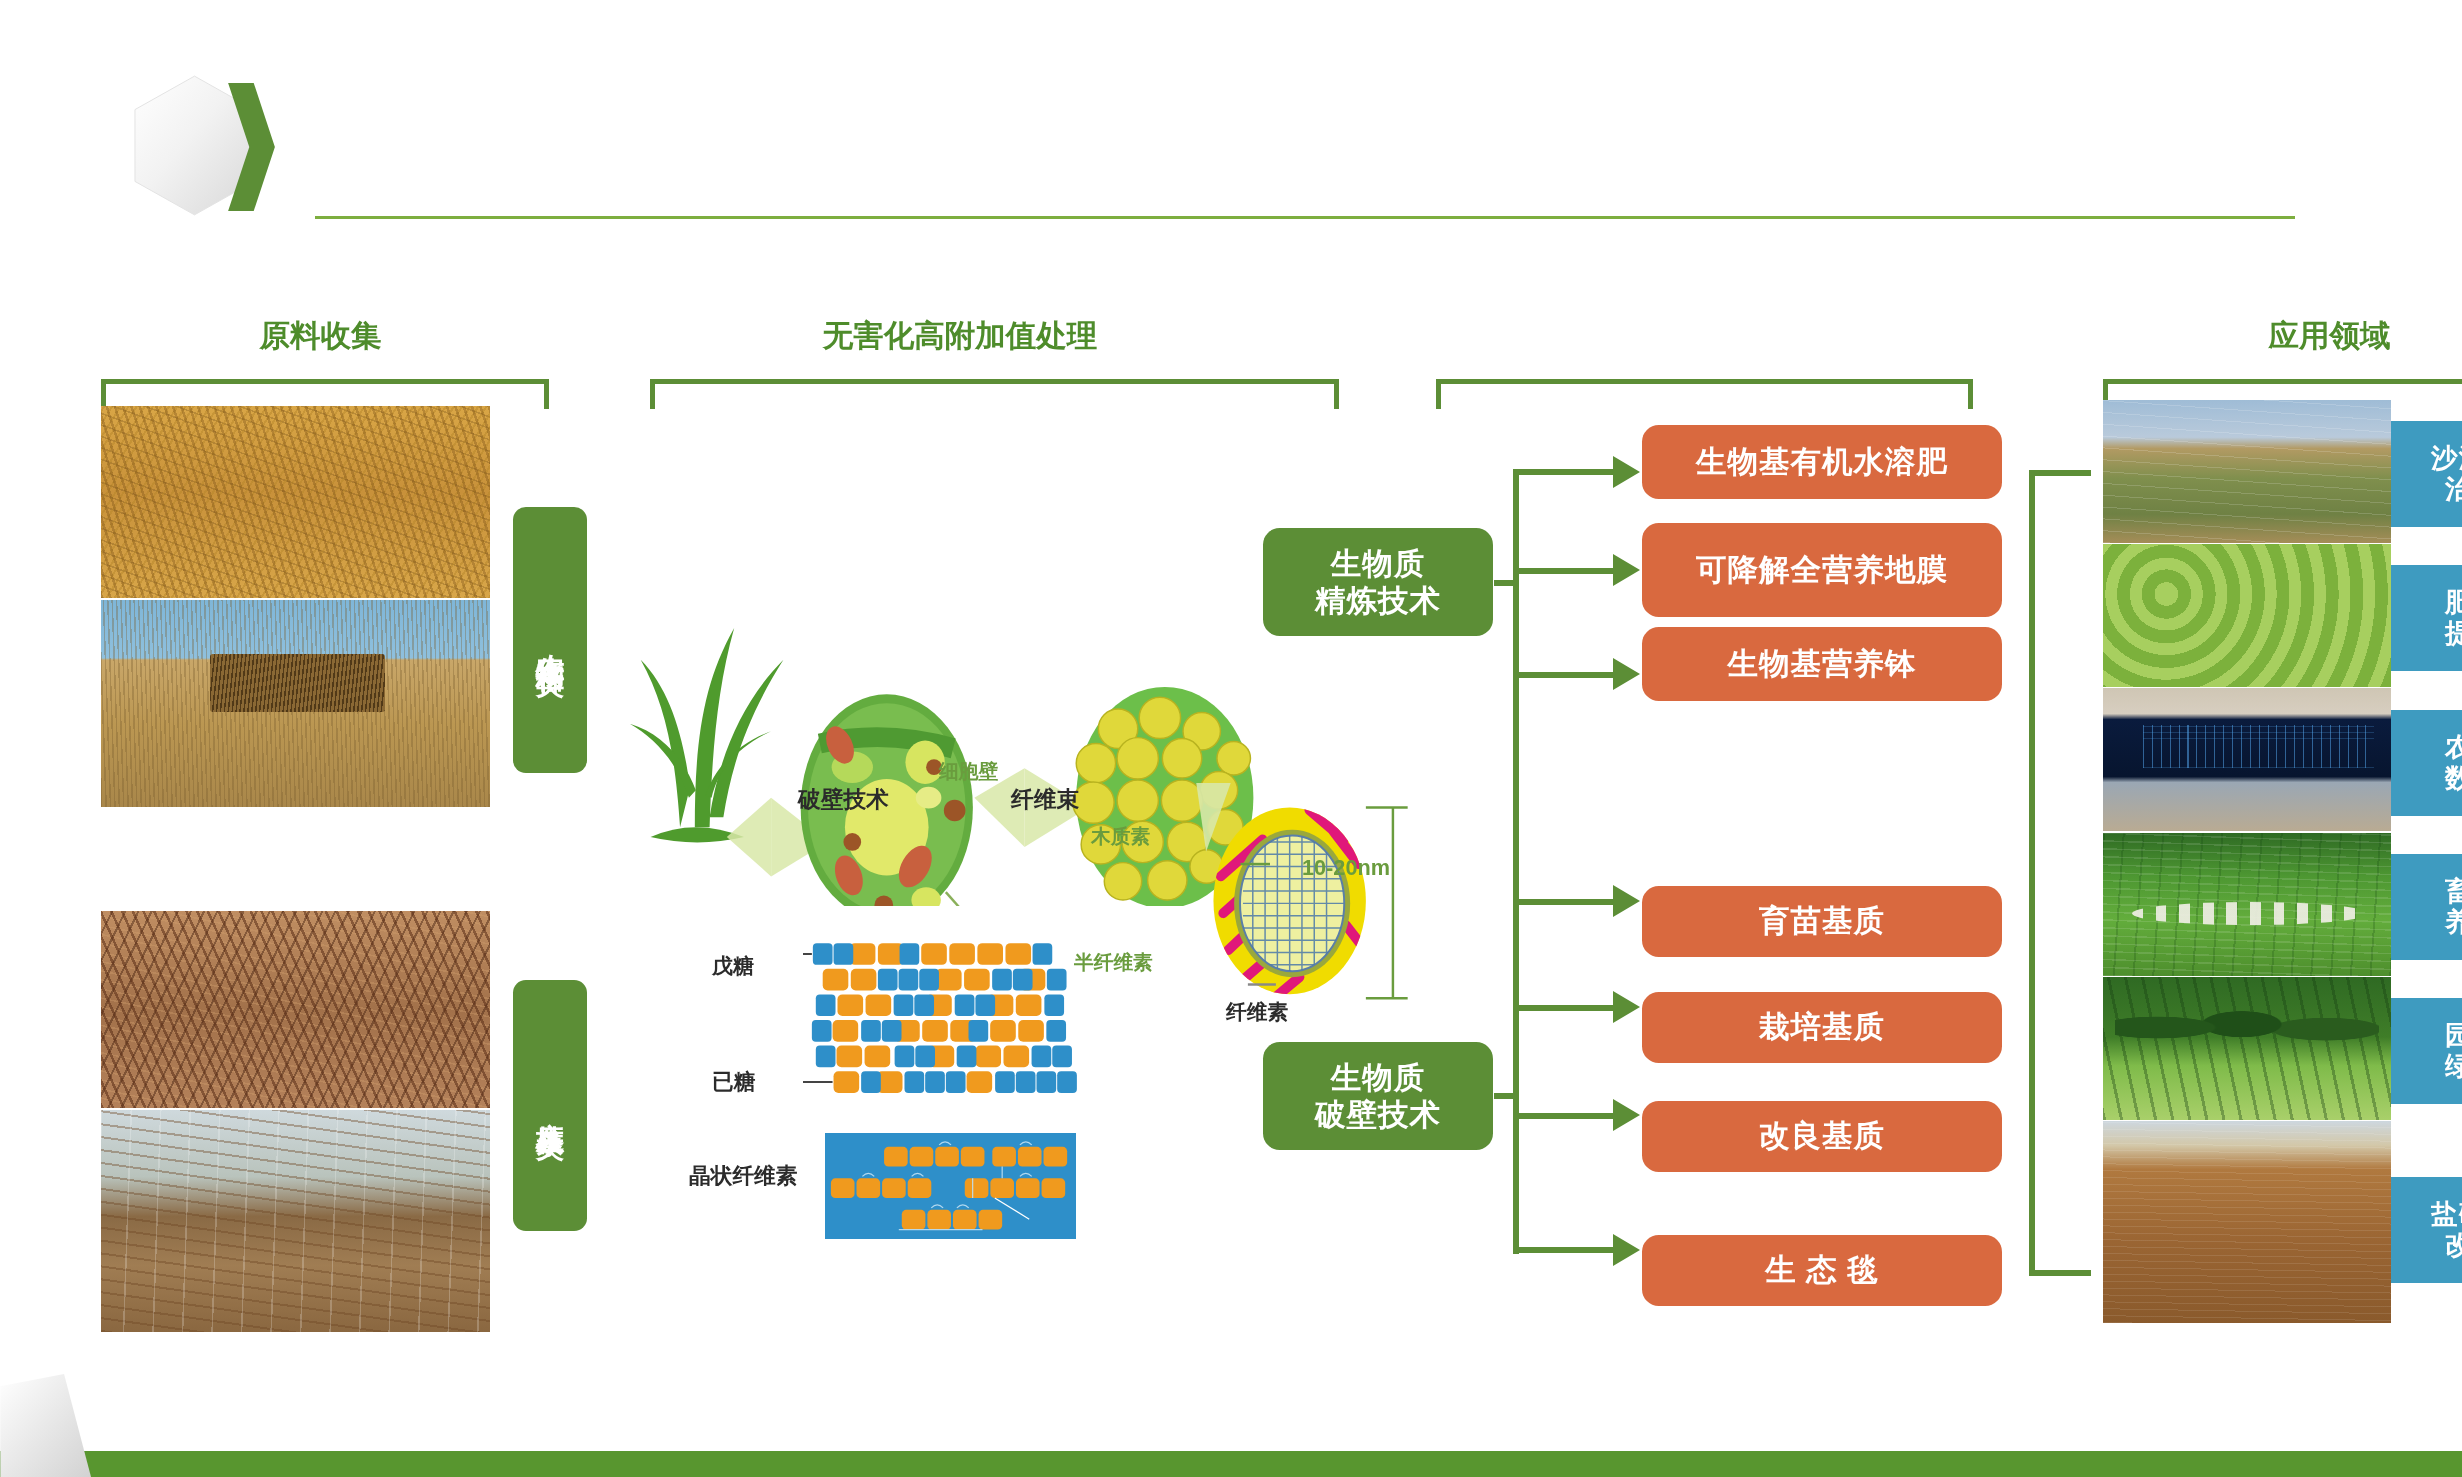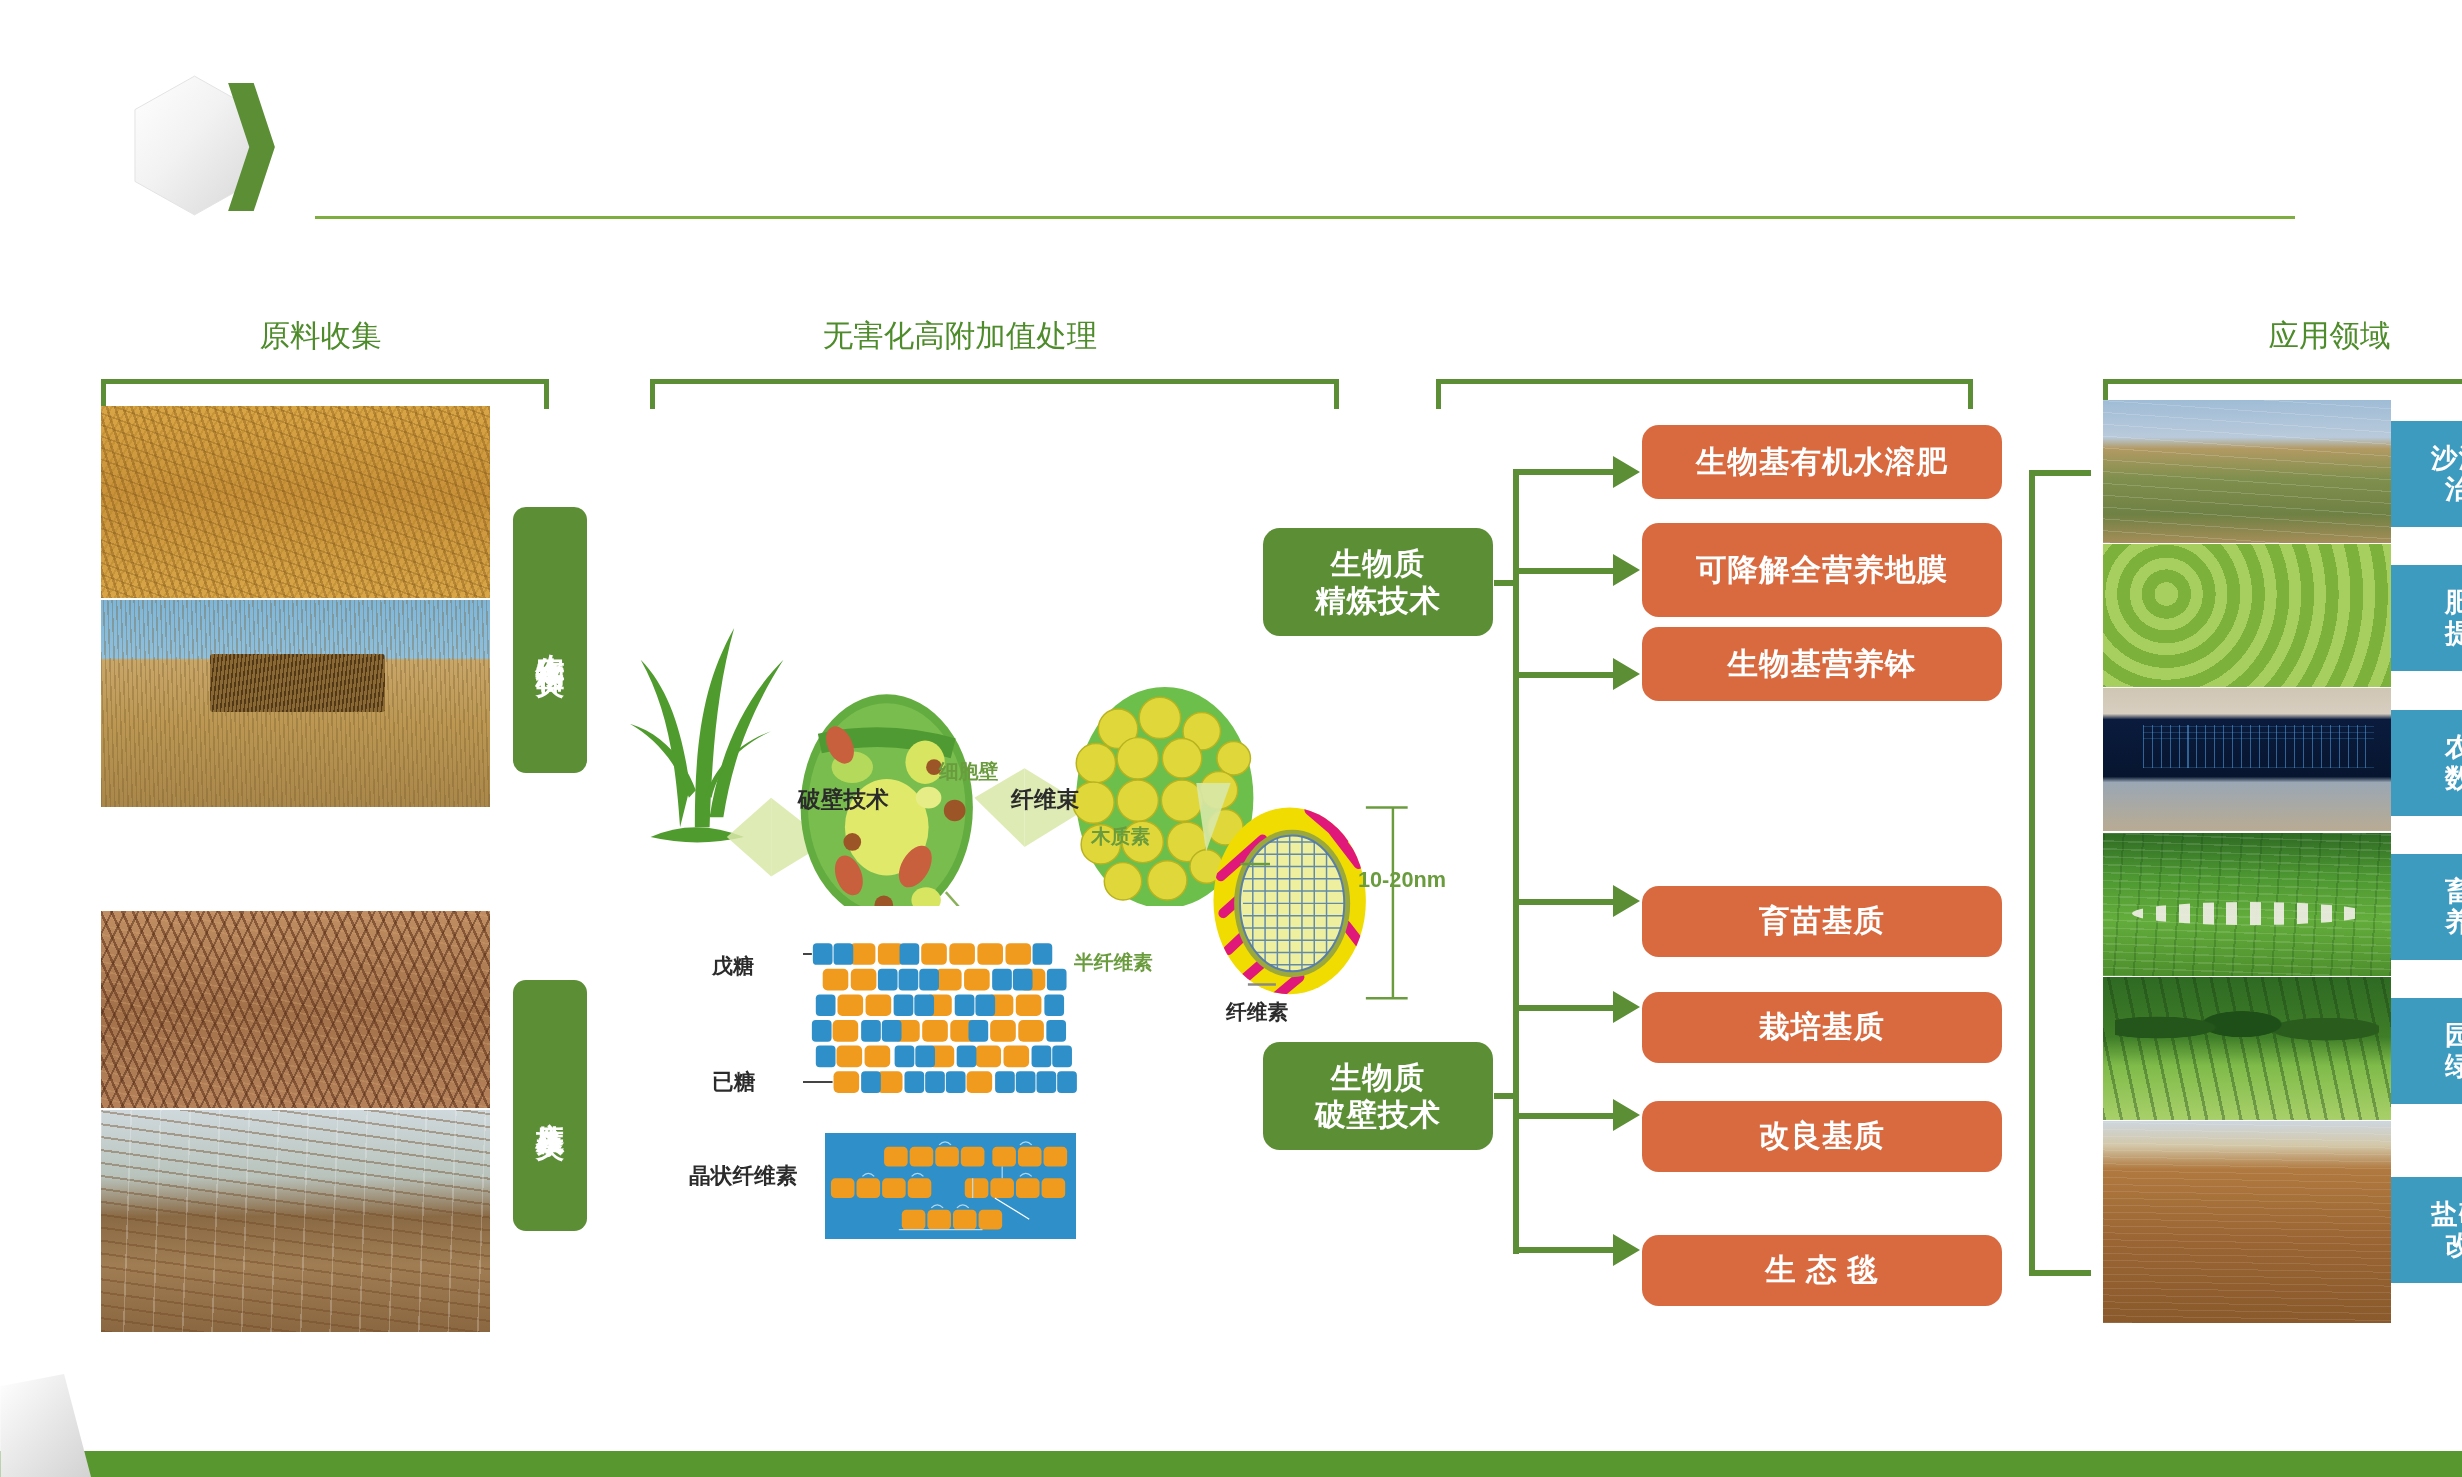--- a/index.html
+++ b/index.html
@@ -23,21 +23,21 @@
     white-space:nowrap; line-height:1;
   }
   .title-rule {
     position:absolute; left:315px; top:216px; width:1980px; height:3.4px;
     background:#7DAE3F;
   }
 
   
   .col-head {
     position:absolute; text-align:center; color:#4E8C2B;
-    font-size:30.5px; font-weight:normal; white-space:nowrap; line-height:1;
+    font-size:30.5px; font-weight:bold; white-space:nowrap; line-height:1;
   }
   .bracket {
     position:absolute; border-top:5.9px solid #5C8E36;
     border-left:5.9px solid #5C8E36; border-right:5.9px solid #5C8E36;
   }
 
   
   .photo { position:absolute; overflow:hidden; background:#ccc; }
   .photo .ph-inner { width:100%; height:100%; }
 
@@ -343,21 +343,21 @@
       <g stroke="#6a9c3e" stroke-width="5" fill="none">
         <line x1="445" y1="60" x2="530" y2="60"></line>
         <line x1="445" y1="448" x2="530" y2="448"></line>
         <line x1="500" y1="60" x2="500" y2="448"></line>
       </g>
     </svg>
   </div>
   <div class="sci-label lbl-green" style="left:1091px; top:827px; font-size:19.7px;">木质素</div>
   <div class="sci-label lbl-green" style="left:1074px; top:953px; font-size:19.7px;">半纤维素</div>
   <div class="sci-label lbl-dark" style="left:1226px; top:1002px; font-size:20.7px;">纤维素</div>
-  <div class="sci-label lbl-green" style="left:1358px; top:857px; font-size:21.7px;margin-top:12px;">10-20nm</div>
+  <div class="sci-label lbl-green" style="left:1302px; top:857px; font-size:21.7px;">10-20nm</div>
 
   <div class="sci" style="left:803px; top:938px; width:399px; height:163px;">
     <svg viewBox="0 0 810 330" style="width:100%;height:100%;display:block;">
       <g id="sg"></g>
       <g fill="#f09a1e">
         <g>
           <rect x="95" y="10" width="52" height="44" rx="10"></rect>
             <rect x="152" y="10" width="52" height="44" rx="10"></rect>
           <rect x="240" y="10" width="52" height="44" rx="10"></rect>
             <rect x="297" y="10" width="52" height="44" rx="10"></rect>

